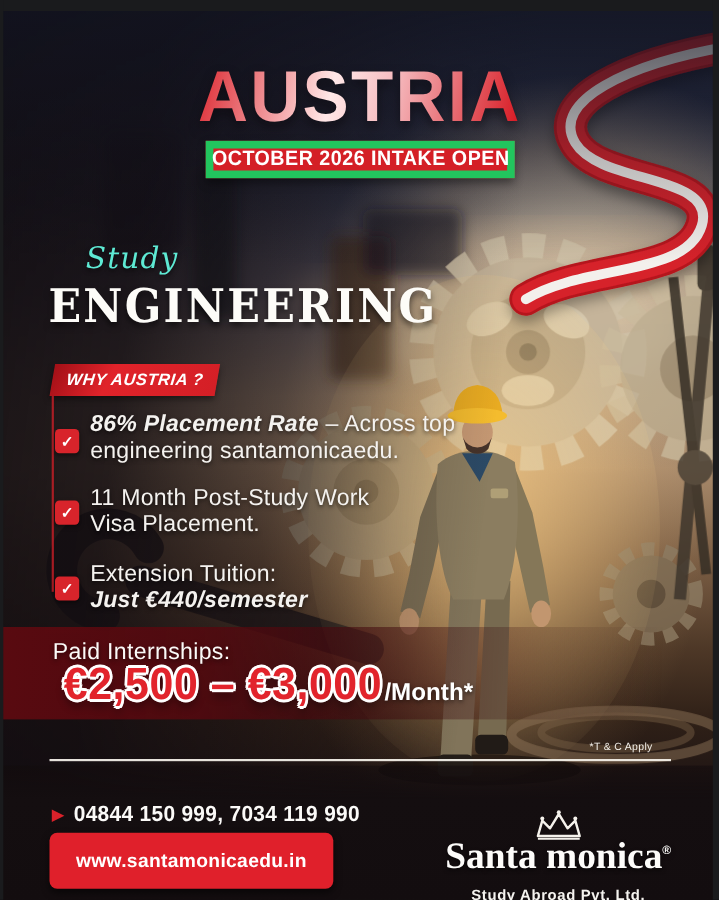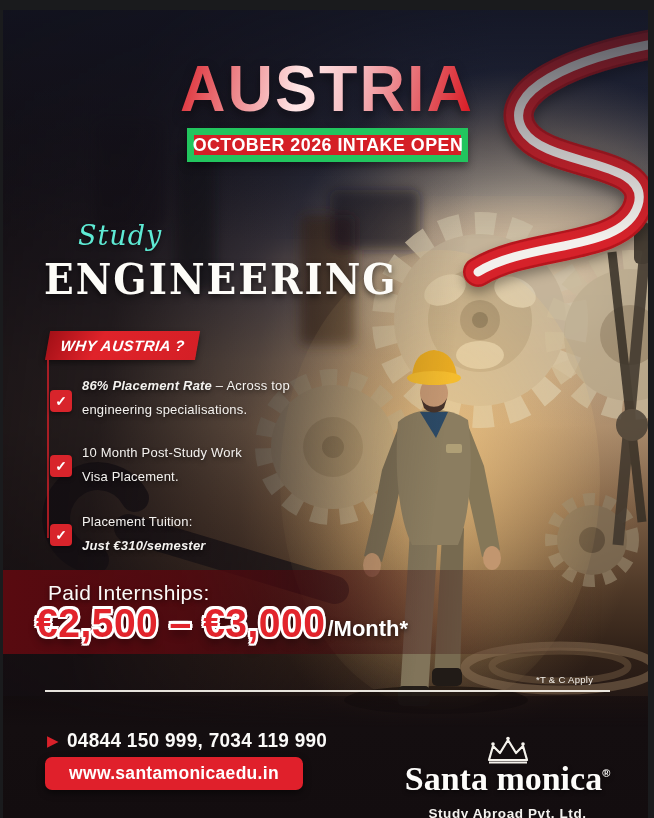--- a/index.html
+++ b/index.html
@@ -98,29 +98,29 @@
     left:47px;top:360px;width:2px;height:178px;
     background:rgba(214,32,42,.75);
   }
   .check-box{
     width:22px;height:22px;border-radius:4px;background:#d8242b;
     display:flex;align-items:center;justify-content:center;
     box-shadow:0 2px 4px rgba(0,0,0,.4);
   }
   .check-box span{color:#fff;font-size:14px;font-weight:bold;line-height:1;}
   .bullet-text{
-    color:#f4f2ef;font-size:13px;line-height:24px;letter-spacing:.2px;
+    color:#f4f2ef;font-size:21px;line-height:24px;letter-spacing:.2px;
     text-shadow:0 2px 4px rgba(0,0,0,.6);white-space:nowrap;
   }
   .bi{font-weight:bold;font-style:italic;}
   #paid-label{
     left:48px;top:581px;color:#fbfaf8;font-size:21px;font-weight:400;
     letter-spacing:.3px;text-shadow:0 2px 4px rgba(0,0,0,.5);
   }
-  #amount-row{left:36px;top:602px;white-space:nowrap;}
+  #amount-row{left:58px;top:602px;white-space:nowrap;}
   #amount-range{
     display:inline-block;vertical-align:bottom;
     font-size:39px;font-weight:bold;letter-spacing:.5px;color:#e2242c;
     transform:scaleY(1.05);transform-origin:bottom left;
     text-shadow:
       -2px -2px 0 #fff, 2px -2px 0 #fff, -2px 2px 0 #fff, 2px 2px 0 #fff,
       0 -2.5px 0 #fff, 0 2.5px 0 #fff, -2.5px 0 0 #fff, 2.5px 0 0 #fff,
       0 6px 8px rgba(0,0,0,.45);
   }
   #amount-suffix{
@@ -135,21 +135,21 @@
   #divider-line{
     left:45px;top:690px;width:565px;height:2px;background:rgba(248,245,238,.92);
   }
   #phone-row{left:47px;top:729px;display:flex;align-items:center;}
   #phone-arrow{color:#d9212a;font-size:15px;margin-right:8px;line-height:1;}
   #phone-numbers{
     color:#fbfaf8;font-size:20px;font-weight:bold;letter-spacing:.3px;
     white-space:nowrap;transform:scaleX(.95);transform-origin:left center;
   }
   #website-box{
-    left:45px;top:757px;width:258px;height:33px;border-radius:7px;
+    left:45px;top:757px;width:258px;height:51px;border-radius:7px;
     background:#e0202b;display:flex;align-items:center;justify-content:center;
     box-shadow:0 3px 7px rgba(0,0,0,.5);cursor:pointer;
   }
   #website-box span{color:#fff;font-size:17.5px;font-weight:600;letter-spacing:.3px;}
   
   #logo{left:400px;top:736px;width:215px;text-align:center;}
   #logo-crown{display:block;margin:0 auto 0 auto;width:46px;height:28px;}
   #logo-name-row{
     color:#fdfcfa;font-family:"Liberation Serif",serif;font-weight:bold;
     font-size:34px;line-height:30px;letter-spacing:0;white-space:nowrap;
@@ -298,37 +298,37 @@
   <span>WHY AUSTRIA ?</span>
 </div>
 
 <div class="abs" id="bullet-connector"></div>
 
 <div class="abs check-box" style="left:50px;top:390px">
   <span>✓</span>
 </div>
 <div class="abs bullet-text" style="left:82px;top:374px">
   <span class="bi">86% Placement Rate</span><span> – Across top</span><br>
-  <span>engineering specialisations.</span>
+  <span>engineering santamonicaedu.</span>
 </div>
 
 <div class="abs check-box" style="left:50px;top:455px">
   <span>✓</span>
 </div>
 <div class="abs bullet-text" style="left:82px;top:441px">
-  <span>10 Month Post-Study Work</span><br>
+  <span>11 Month Post-Study Work</span><br>
   <span>Visa Placement.</span>
 </div>
 
 <div class="abs check-box" style="left:50px;top:524px">
   <span>✓</span>
 </div>
 <div class="abs bullet-text" style="left:82px;top:510px">
-  <span>Placement Tuition:</span><br>
-  <span class="bi">Just €310/semester</span>
+  <span>Extension Tuition:</span><br>
+  <span class="bi">Just €440/semester</span>
 </div>
 
 <div class="abs" id="paid-label">Paid Internships:</div>
 <div class="abs" id="amount-row">
   <span id="amount-range">€2,500 – €3,000</span><span id="amount-suffix">/Month*</span>
 </div>
 
 <div class="abs" id="tnc-note">*T &amp; C Apply</div>
 <div class="abs" id="divider-line"></div>
 

